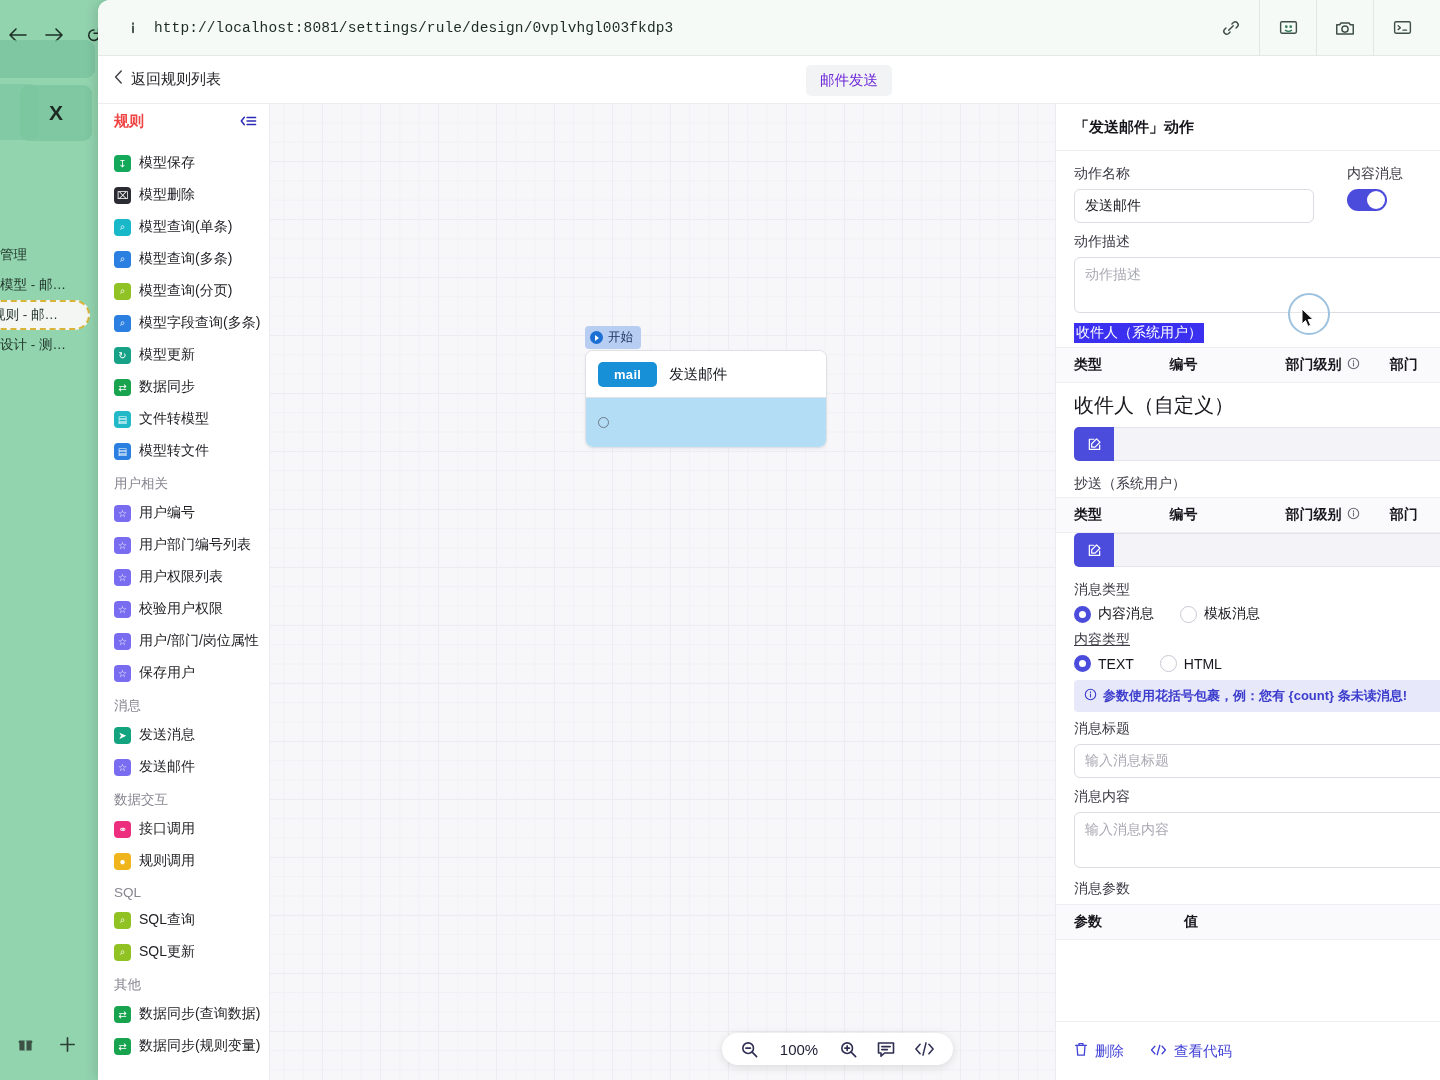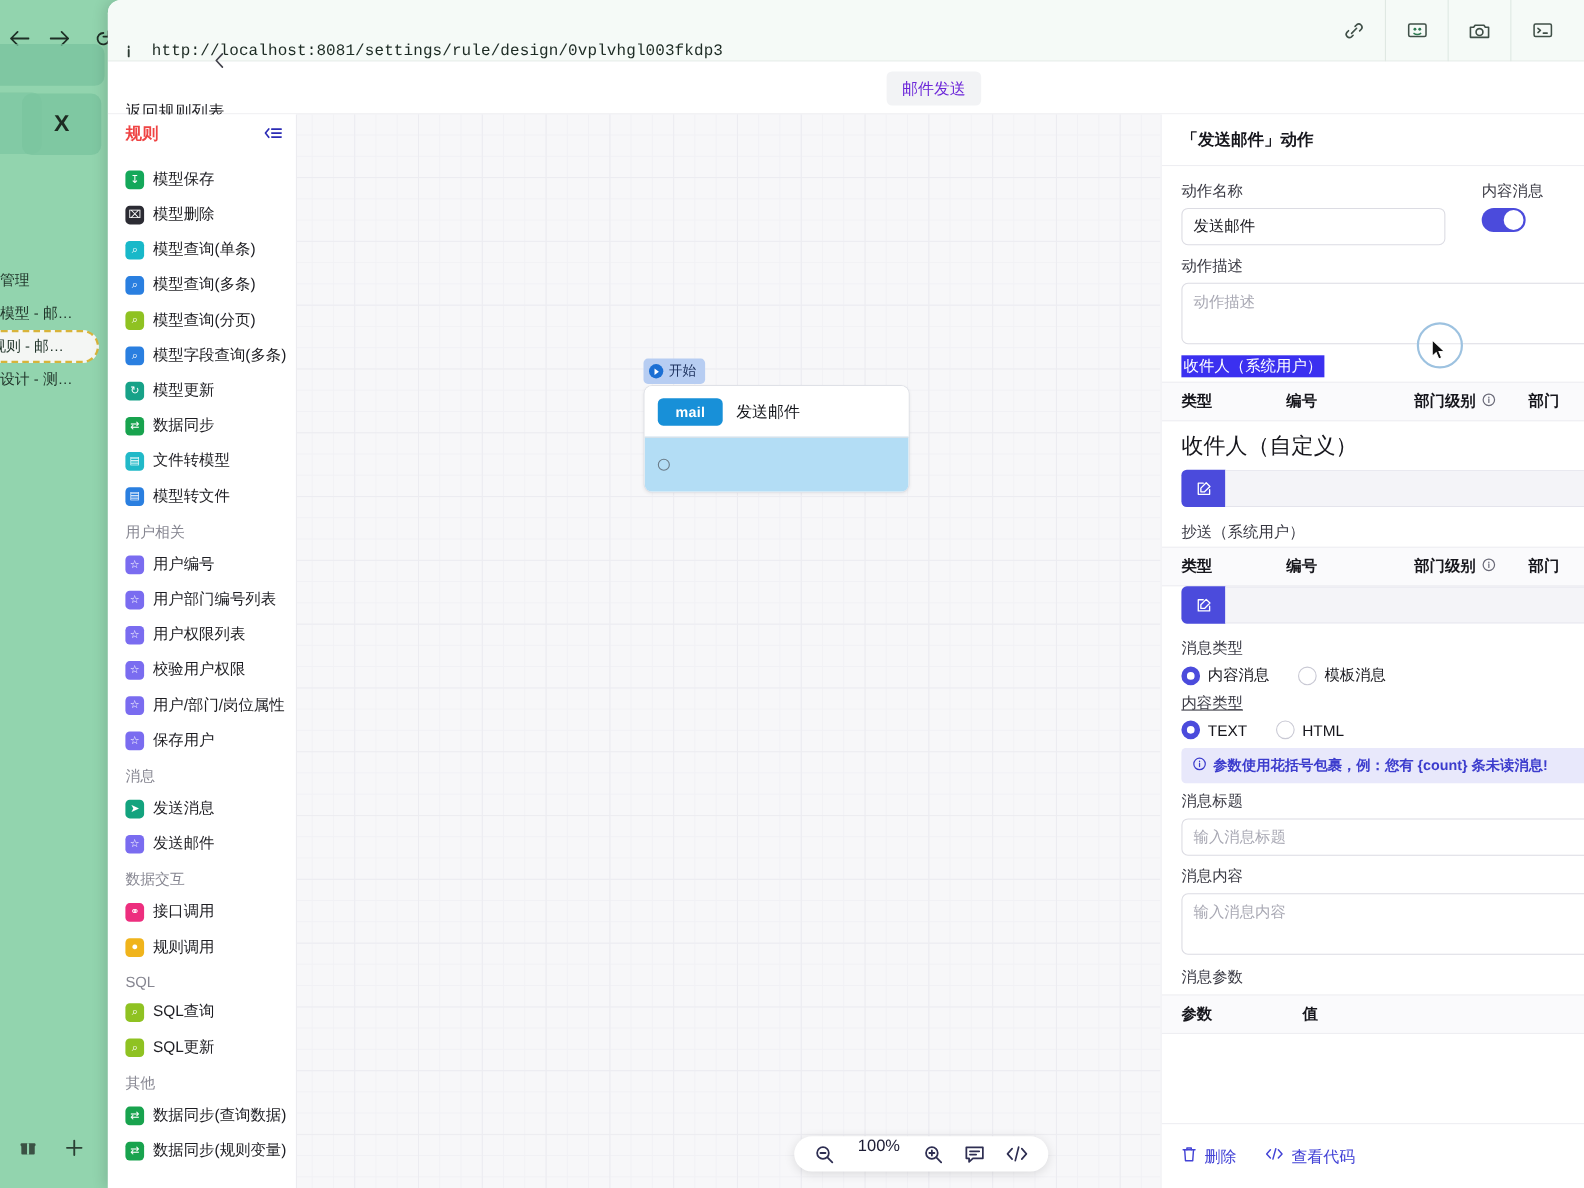--- a/index.html
+++ b/index.html
@@ -24,30 +24,30 @@
   .bg-sidelist .si { height: 30px; display: flex; align-items: center; padding-left: 0px; white-space: nowrap; }
   .bg-sidelist .si.sel {
     background: #f4f6f4; border: 2px dashed #d8b43a; border-radius: 16px;
     height: 30px; padding-left: 4px; margin-left: -14px; width: 104px;
   }
   .bg-bottom { position: absolute; left: 0; bottom: 14px; width: 100px; height: 40px; display: flex; align-items: center; gap: 26px; padding-left: 18px; color: #2b4034; }
 
   
   .win { position: absolute; left: 98px; top: 0; width: 1342px; height: 1080px; background: #fff; border-top-left-radius: 12px; box-shadow: -3px 0 12px rgba(0,0,0,.12); overflow: hidden; }
 
-  .urlbar { position: relative; height: 56px; background: #f5faf7; border-bottom: 1px solid #e3eae6; display: flex; align-items: flex-end; padding: 0 10px 0 8px; }
+  .urlbar { position: relative; height: 56px; background: #f5faf7; border-bottom: 1px solid #e3eae6; display: flex; align-items: center; padding: 0 10px 0 24px; }
   .urlbar .info-ic { width: 22px; display:flex; justify-content:center; color:#3c4a43; }
   .url-text { margin-left: 10px; font-family: "Liberation Mono", "DejaVu Sans Mono", monospace; font-size: 14.5px; color: #1d2b24; letter-spacing: .1px; }
   .urlbar .tools { margin-left: auto; display: flex; align-items: center; height: 100%; }
   .urlbar .tbtn { width: 56px; height: 100%; display: flex; align-items: center; justify-content: center; color: #3f4f47; }
   .urlbar .sep { width: 1px; height: 56px; background: #dfe8e3; }
 
   
   .app-head { height: 48px; background: #fff; border-bottom: 1px solid #ededf0; display: flex; align-items: center; padding-left: 16px; position: relative; }
-  .back-link { display: flex; align-items: flex-end; gap: 26px; font-size: 15px; color: #1f1f24; cursor: pointer; flex-direction: column; }
+  .back-link { display: flex; align-items: flex-start; gap: 8px; font-size: 15px; color: #1f1f24; cursor: pointer; }
   .back-link .chev { font-size: 15px; color: #44444d; }
   .tab-chip { position: absolute; left: 708px; top: 9px; padding: 6px 14px; background: #f2f3f5; border-radius: 5px; font-size: 14.5px; color: #6d28d9; }
 
   
   .main { position: absolute; top: 104px; left: 0; right: 0; bottom: 0; display: flex; }
 
   
   .rules { width: 172px; background: #fff; border-right: 1px solid #ececf0; position: relative; overflow: hidden; flex: 0 0 172px; }
   .rules-head { height: 34px; display: flex; align-items: center; padding: 0 12px 0 16px; }
   .rules-head .title { font-size: 15px; font-weight: 700; color: #ef4444; }
@@ -75,21 +75,21 @@
   .start-tag .dot { width: 13px; height: 13px; border-radius: 50%; background: #1b6fd4; display:flex; align-items:center; justify-content:center; }
   .start-tag .dot::after { content: ""; border-left: 4px solid #fff; border-top: 3px solid transparent; border-bottom: 3px solid transparent; margin-left:1px; }
 
   .node { position: absolute; left: 315px; top: 246px; width: 242px; border: 1px solid #dfe1e7; border-radius: 8px; background: #fff; overflow: hidden; box-shadow: 0 1px 3px rgba(0,0,0,.06); }
   .node-head { height: 46px; display: flex; align-items: center; padding: 0 12px; gap: 12px; background: #fff; }
   .node-badge { background: #1890d8; color: #fff; font-size: 13px; font-weight: 700; border-radius: 5px; padding: 5px 16px; letter-spacing: .3px; }
   .node-title { font-size: 14.5px; color: #14161b; }
   .node-body { height: 50px; background: #b3ddf5; border-top: 1px solid #dfe1e7; display: flex; align-items: center; padding-left: 12px; }
   .port { width: 11px; height: 11px; border-radius: 50%; border: 1.4px solid #6a7b88; background: #b3ddf5; }
 
-  .zoombar { position: absolute; left: 452px; bottom: 15px; height: 32px; padding: 0 18px; background: #fff; border-radius: 22px; box-shadow: 0 2px 10px rgba(0,0,0,.12); display: flex; gap: 18px; }
+  .zoombar { position: absolute; left: 452px; bottom: 15px; height: 32px; padding: 0 18px; background: #fff; border-radius: 22px; box-shadow: 0 2px 10px rgba(0,0,0,.12); display: flex; align-items: center; gap: 18px; }
   .zoombar .zi { display: flex; align-items: center; justify-content: center; color: #2e2e52; cursor: pointer; }
   .zoombar .zlevel { font-size: 15px; color: #1d1d35; min-width: 44px; text-align: center; }
 
   
   .props { width: 385px; flex: 0 0 385px; background: #fff; border-left: 1px solid #ececf0; position: relative; overflow: hidden; }
   .props-head { height: 47px; display: flex; align-items: center; padding-left: 18px; border-bottom: 1px solid #eeeef2; font-size: 15px; font-weight: 700; color: #16161c; }
   .props-body { position: absolute; top: 47px; left: 0; right: 0; bottom: 45px; overflow: hidden; padding: 14px 0 0 18px; }
 
   .flabel { font-size: 14px; color: #3a3a44; margin-bottom: 6px; }
   .row-2 { display: flex; align-items: flex-start; }

